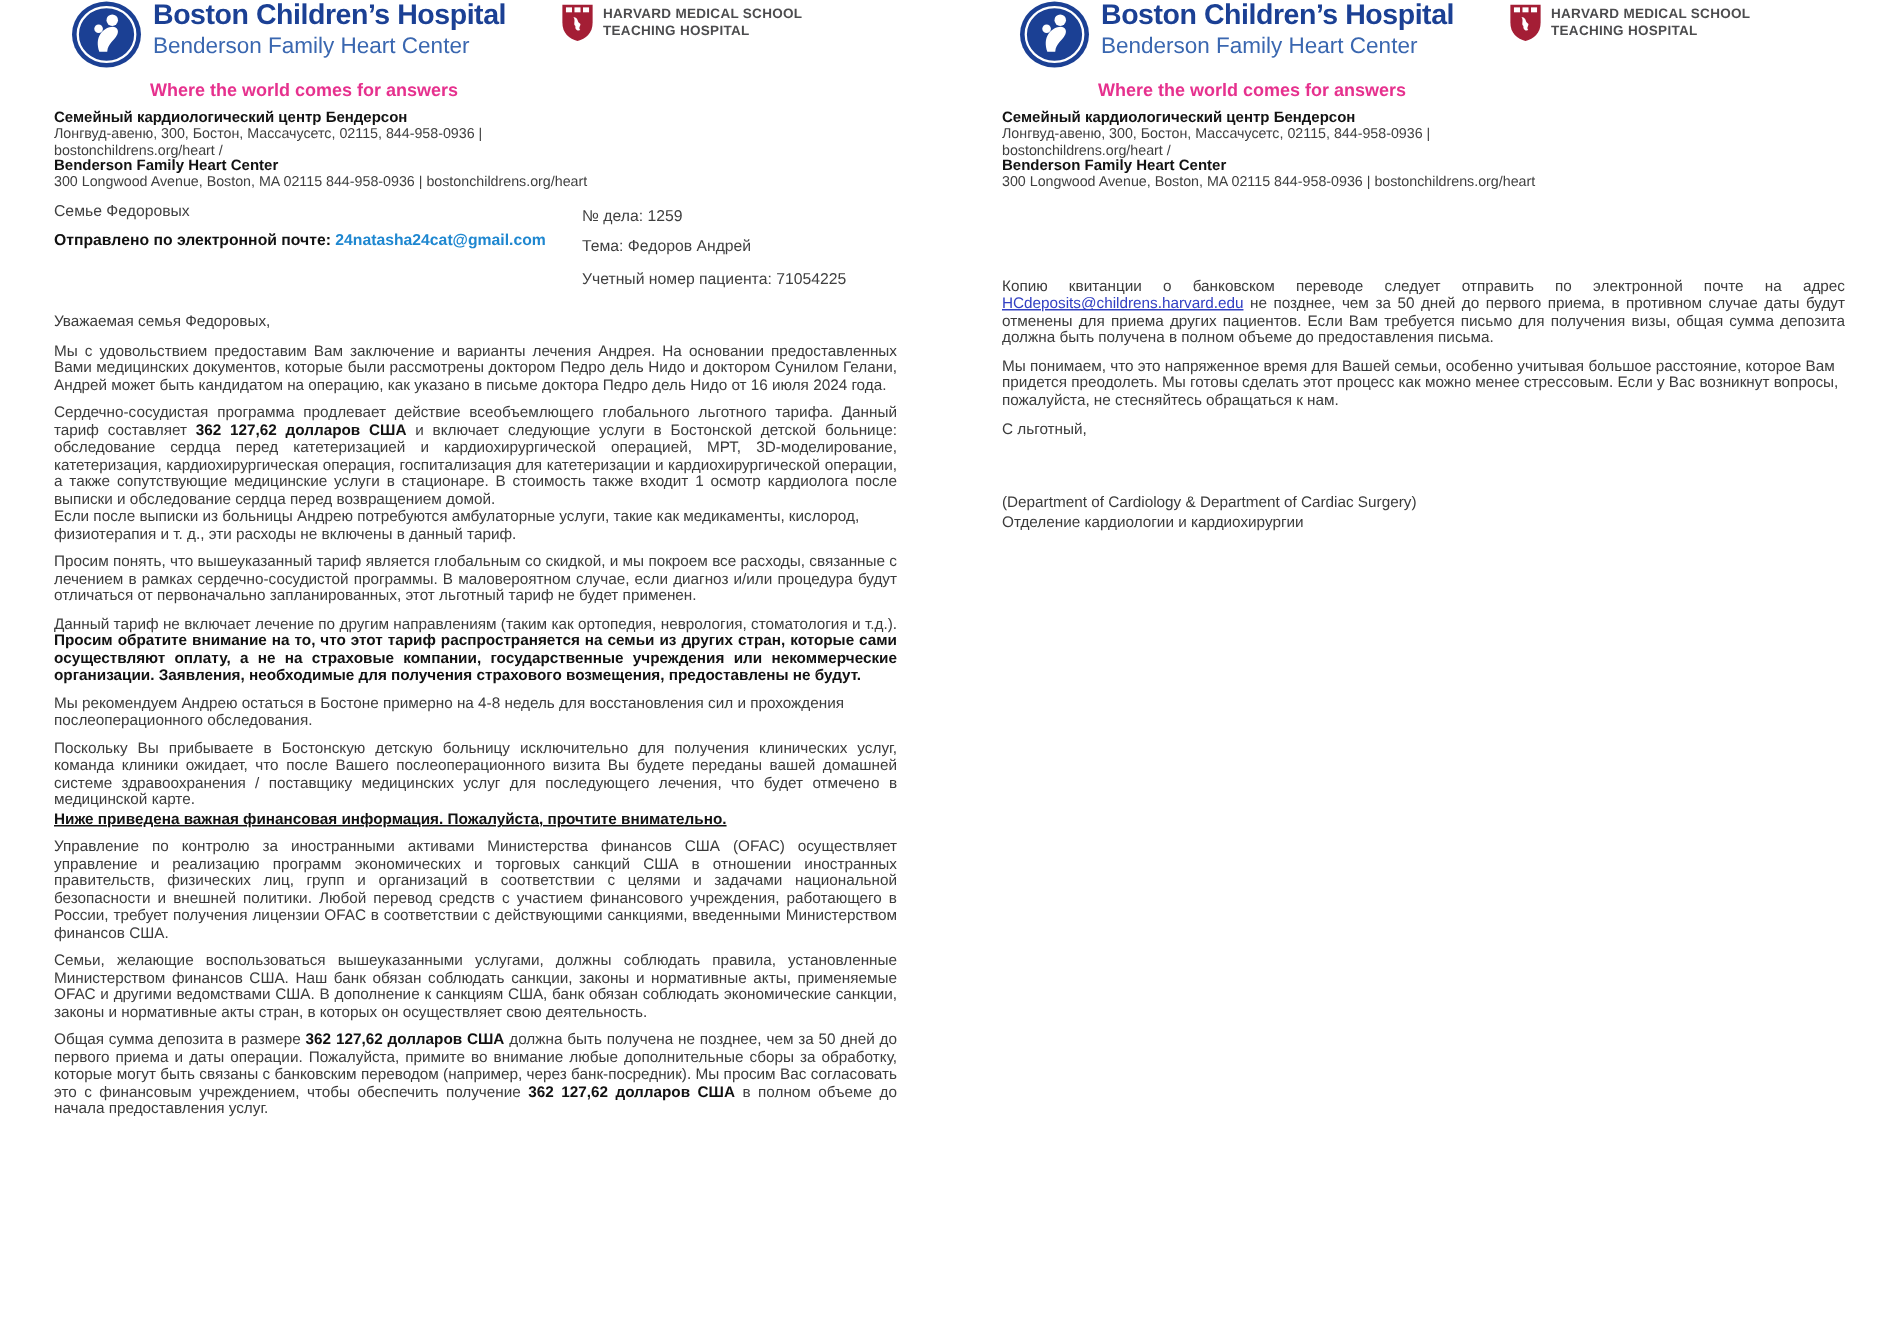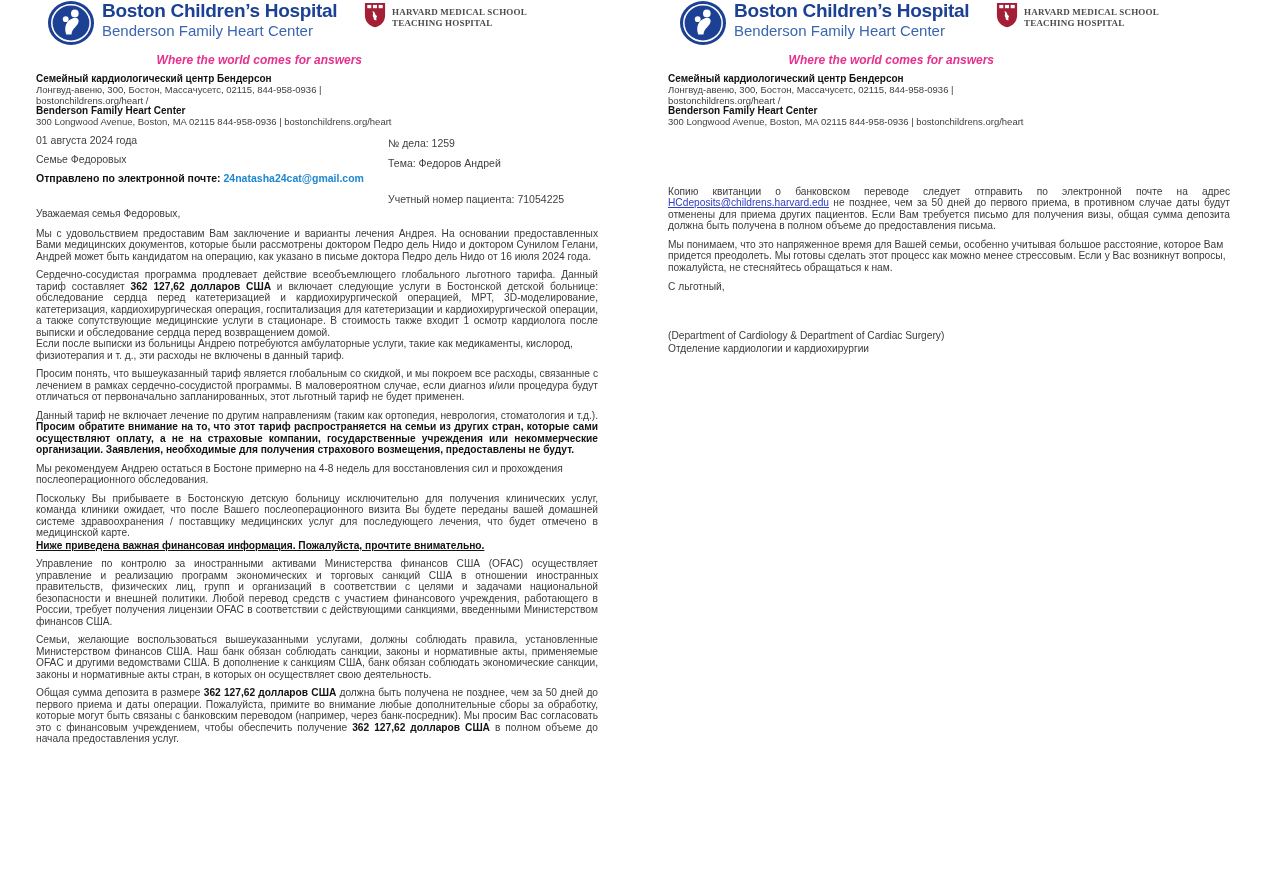--- a/index.html
+++ b/index.html
@@ -11,39 +11,39 @@
   .page{position:absolute;top:0;width:562px;box-sizing:content-box;}
   #page-1{left:36px;}
   #page-2{left:668px;}
 
   
   .brand{position:relative;height:50px;}
   .seal{position:absolute;left:11px;top:0;}
   .brand-text{position:absolute;left:66px;top:0;}
   .brand-title{font-size:19px;font-weight:bold;color:#1b4094;letter-spacing:-0.3px;line-height:21px;}
   .brand-sub{font-size:15px;color:#3a67b0;line-height:17px;margin-top:1px;}
-  .harvard{position:absolute;left:328px;top:2px;display:flex;align-items:center;gap:6px;font-family:Liberation Serif, serif;}
+  .harvard{position:absolute;left:338px;top:2px;display:flex;align-items:flex-start;gap:6px;}
   .harvard-text{font-size:9px;font-weight:bold;color:#4c4c4e;line-height:11px;letter-spacing:0.2px;padding-top:2px;}
-  .tagline{margin:3px 0 0 64px;width:262px;text-align:right;font-weight:bold;font-size:12px;color:#e6318e;font-style:italic;}
+  .tagline{margin:3px 0 0 64px;width:262px;text-align:left;font-weight:bold;font-size:12px;color:#e6318e;}
 
   
   .address{margin-top:7px;font-size:9.5px;line-height:10.8px;color:#3f3f3f;}
   .address .b{font-weight:bold;color:#121212;font-size:10px;}
 
   
   .meta{position:relative;margin-top:6px;height:58px;font-size:10.5px;color:#3f3f3f;}
   .meta-left div{line-height:12px;}
   .meta-date{margin-top:2px;}
   .meta-recipient{margin-top:7px;}
   .meta-email{margin-top:7px;}
   .meta b{color:#111;}
   .meta-right{position:absolute;left:352px;top:3px;}
   .meta-right div{line-height:12px;}
   .meta-right .mr2{margin-top:8px;}
-  .meta-right .mr3{margin-top:24px;}
+  .meta-right .mr3{margin-top:10px;}
   .link1{color:#1e87d0;font-weight:bold;text-decoration:none;}
   .link2{color:#3240c3;text-decoration:underline;}
 
   
   .salutation{margin-top:16px;font-size:10.2px;color:#3b3b3b;}
   .body{margin-top:9px;}
   p{margin:0 0 7px 0;font-size:10.2px;line-height:11.5px;color:#3b3b3b;}
   p.tight{margin-bottom:0;}
   .just{text-align:justify;}
   p b{color:#121212;}
@@ -94,21 +94,20 @@
   <div class="address">
     <div class="b">Семейный кардиологический центр Бендерсон</div>
     <div>Лонгвуд-авеню, 300, Бостон, Массачусетс, 02115, 844-958-0936 |</div>
     <div>bostonchildrens.org/heart /</div>
     <div class="b">Benderson Family Heart Center</div>
     <div>300 Longwood Avenue, Boston, MA 02115 844-958-0936 | bostonchildrens.org/heart</div>
   </div>
 
   <div class="meta">
     <div class="meta-left">
-      <div class="meta-date">01 августа 2024 года</div>
       <div class="meta-recipient">Семье Федоровых</div>
       <div class="meta-email"><b>Отправлено по электронной почте: </b><a class="link1" href="#">24natasha24cat@gmail.com</a></div>
     </div>
     <div class="meta-right">
       <div>№ дела: 1259</div>
       <div class="mr2">Тема: Федоров Андрей</div>
       <div class="mr3">Учетный номер пациента: 71054225</div>
     </div>
   </div>
 

